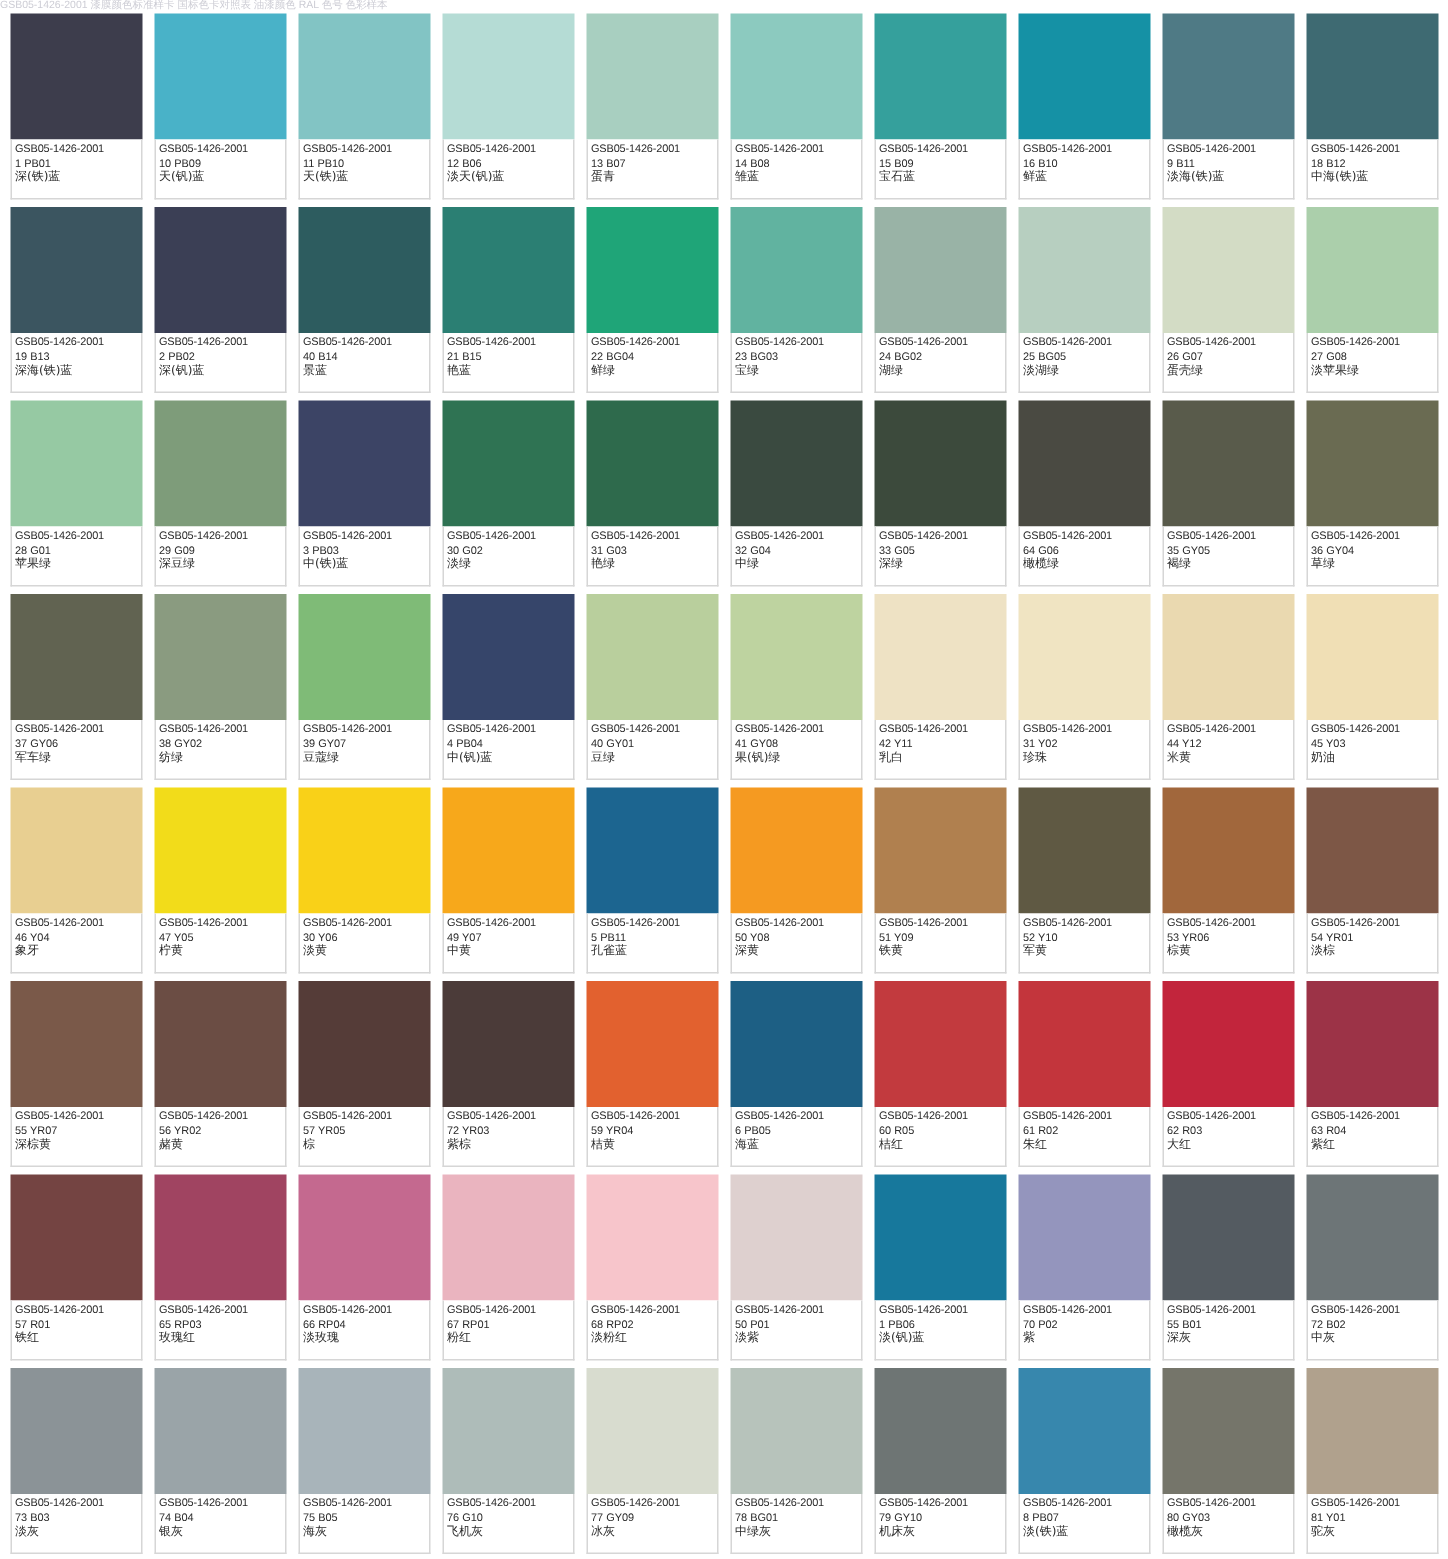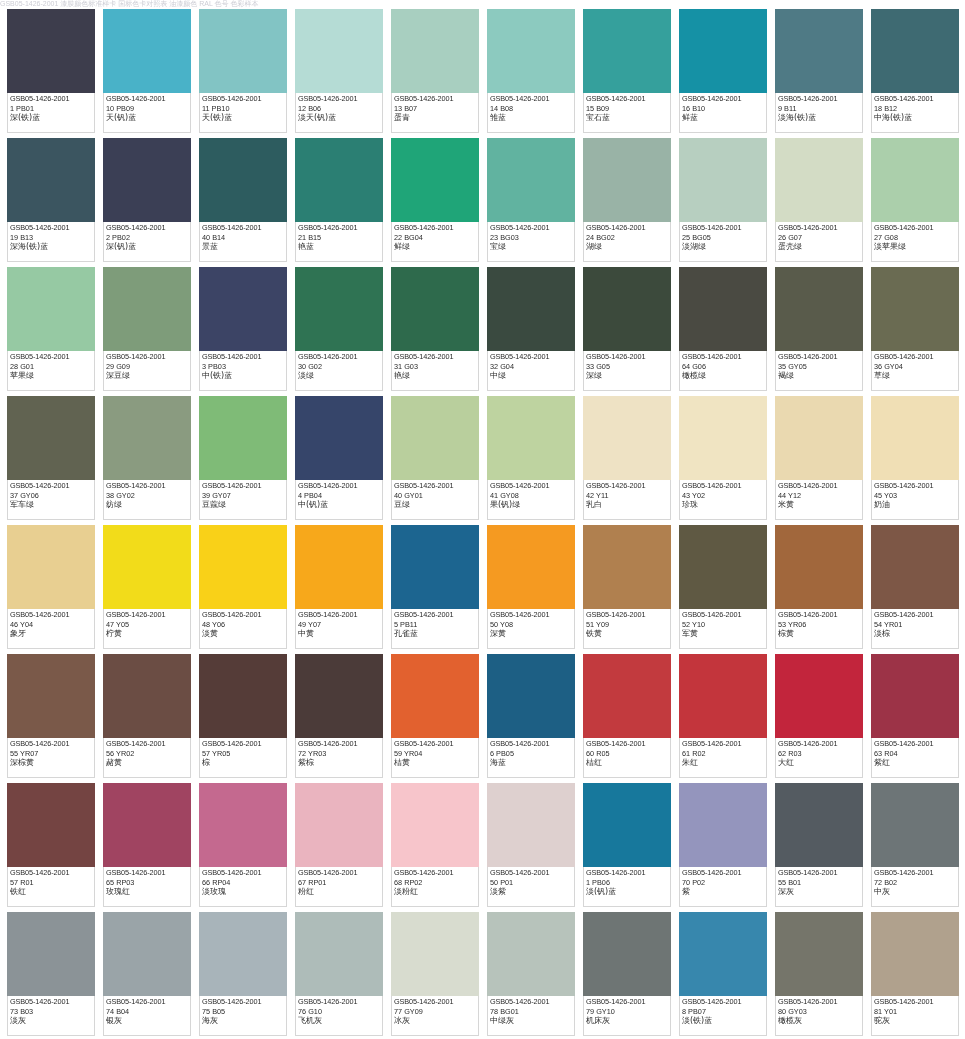--- a/index.html
+++ b/index.html
@@ -387,21 +387,21 @@
         <div class="swatch-label">
           <div class="lbl-code">GSB05-1426-2001</div>
           <div class="lbl-num">42 Y11</div>
           <div class="lbl-name">乳白</div>
         </div>
       </div>
       <div class="swatch-cell">
         <div class="swatch-color" style="background-color: rgb(240, 228, 194);"></div>
         <div class="swatch-label">
           <div class="lbl-code">GSB05-1426-2001</div>
-          <div class="lbl-num">43 Y02</div>
+          <div class="lbl-num">31 Y02</div>
           <div class="lbl-name">珍珠</div>
         </div>
       </div>
       <div class="swatch-cell">
         <div class="swatch-color" style="background-color: rgb(234, 217, 176);"></div>
         <div class="swatch-label">
           <div class="lbl-code">GSB05-1426-2001</div>
           <div class="lbl-num">44 Y12</div>
           <div class="lbl-name">米黄</div>
         </div>
@@ -427,21 +427,21 @@
         <div class="swatch-label">
           <div class="lbl-code">GSB05-1426-2001</div>
           <div class="lbl-num">47 Y05</div>
           <div class="lbl-name">柠黄</div>
         </div>
       </div>
       <div class="swatch-cell">
         <div class="swatch-color" style="background-color: rgb(249, 209, 24);"></div>
         <div class="swatch-label">
           <div class="lbl-code">GSB05-1426-2001</div>
-          <div class="lbl-num">48 Y06</div>
+          <div class="lbl-num">30 Y06</div>
           <div class="lbl-name">淡黄</div>
         </div>
       </div>
       <div class="swatch-cell">
         <div class="swatch-color" style="background-color: rgb(247, 168, 27);"></div>
         <div class="swatch-label">
           <div class="lbl-code">GSB05-1426-2001</div>
           <div class="lbl-num">49 Y07</div>
           <div class="lbl-name">中黄</div>
         </div>

